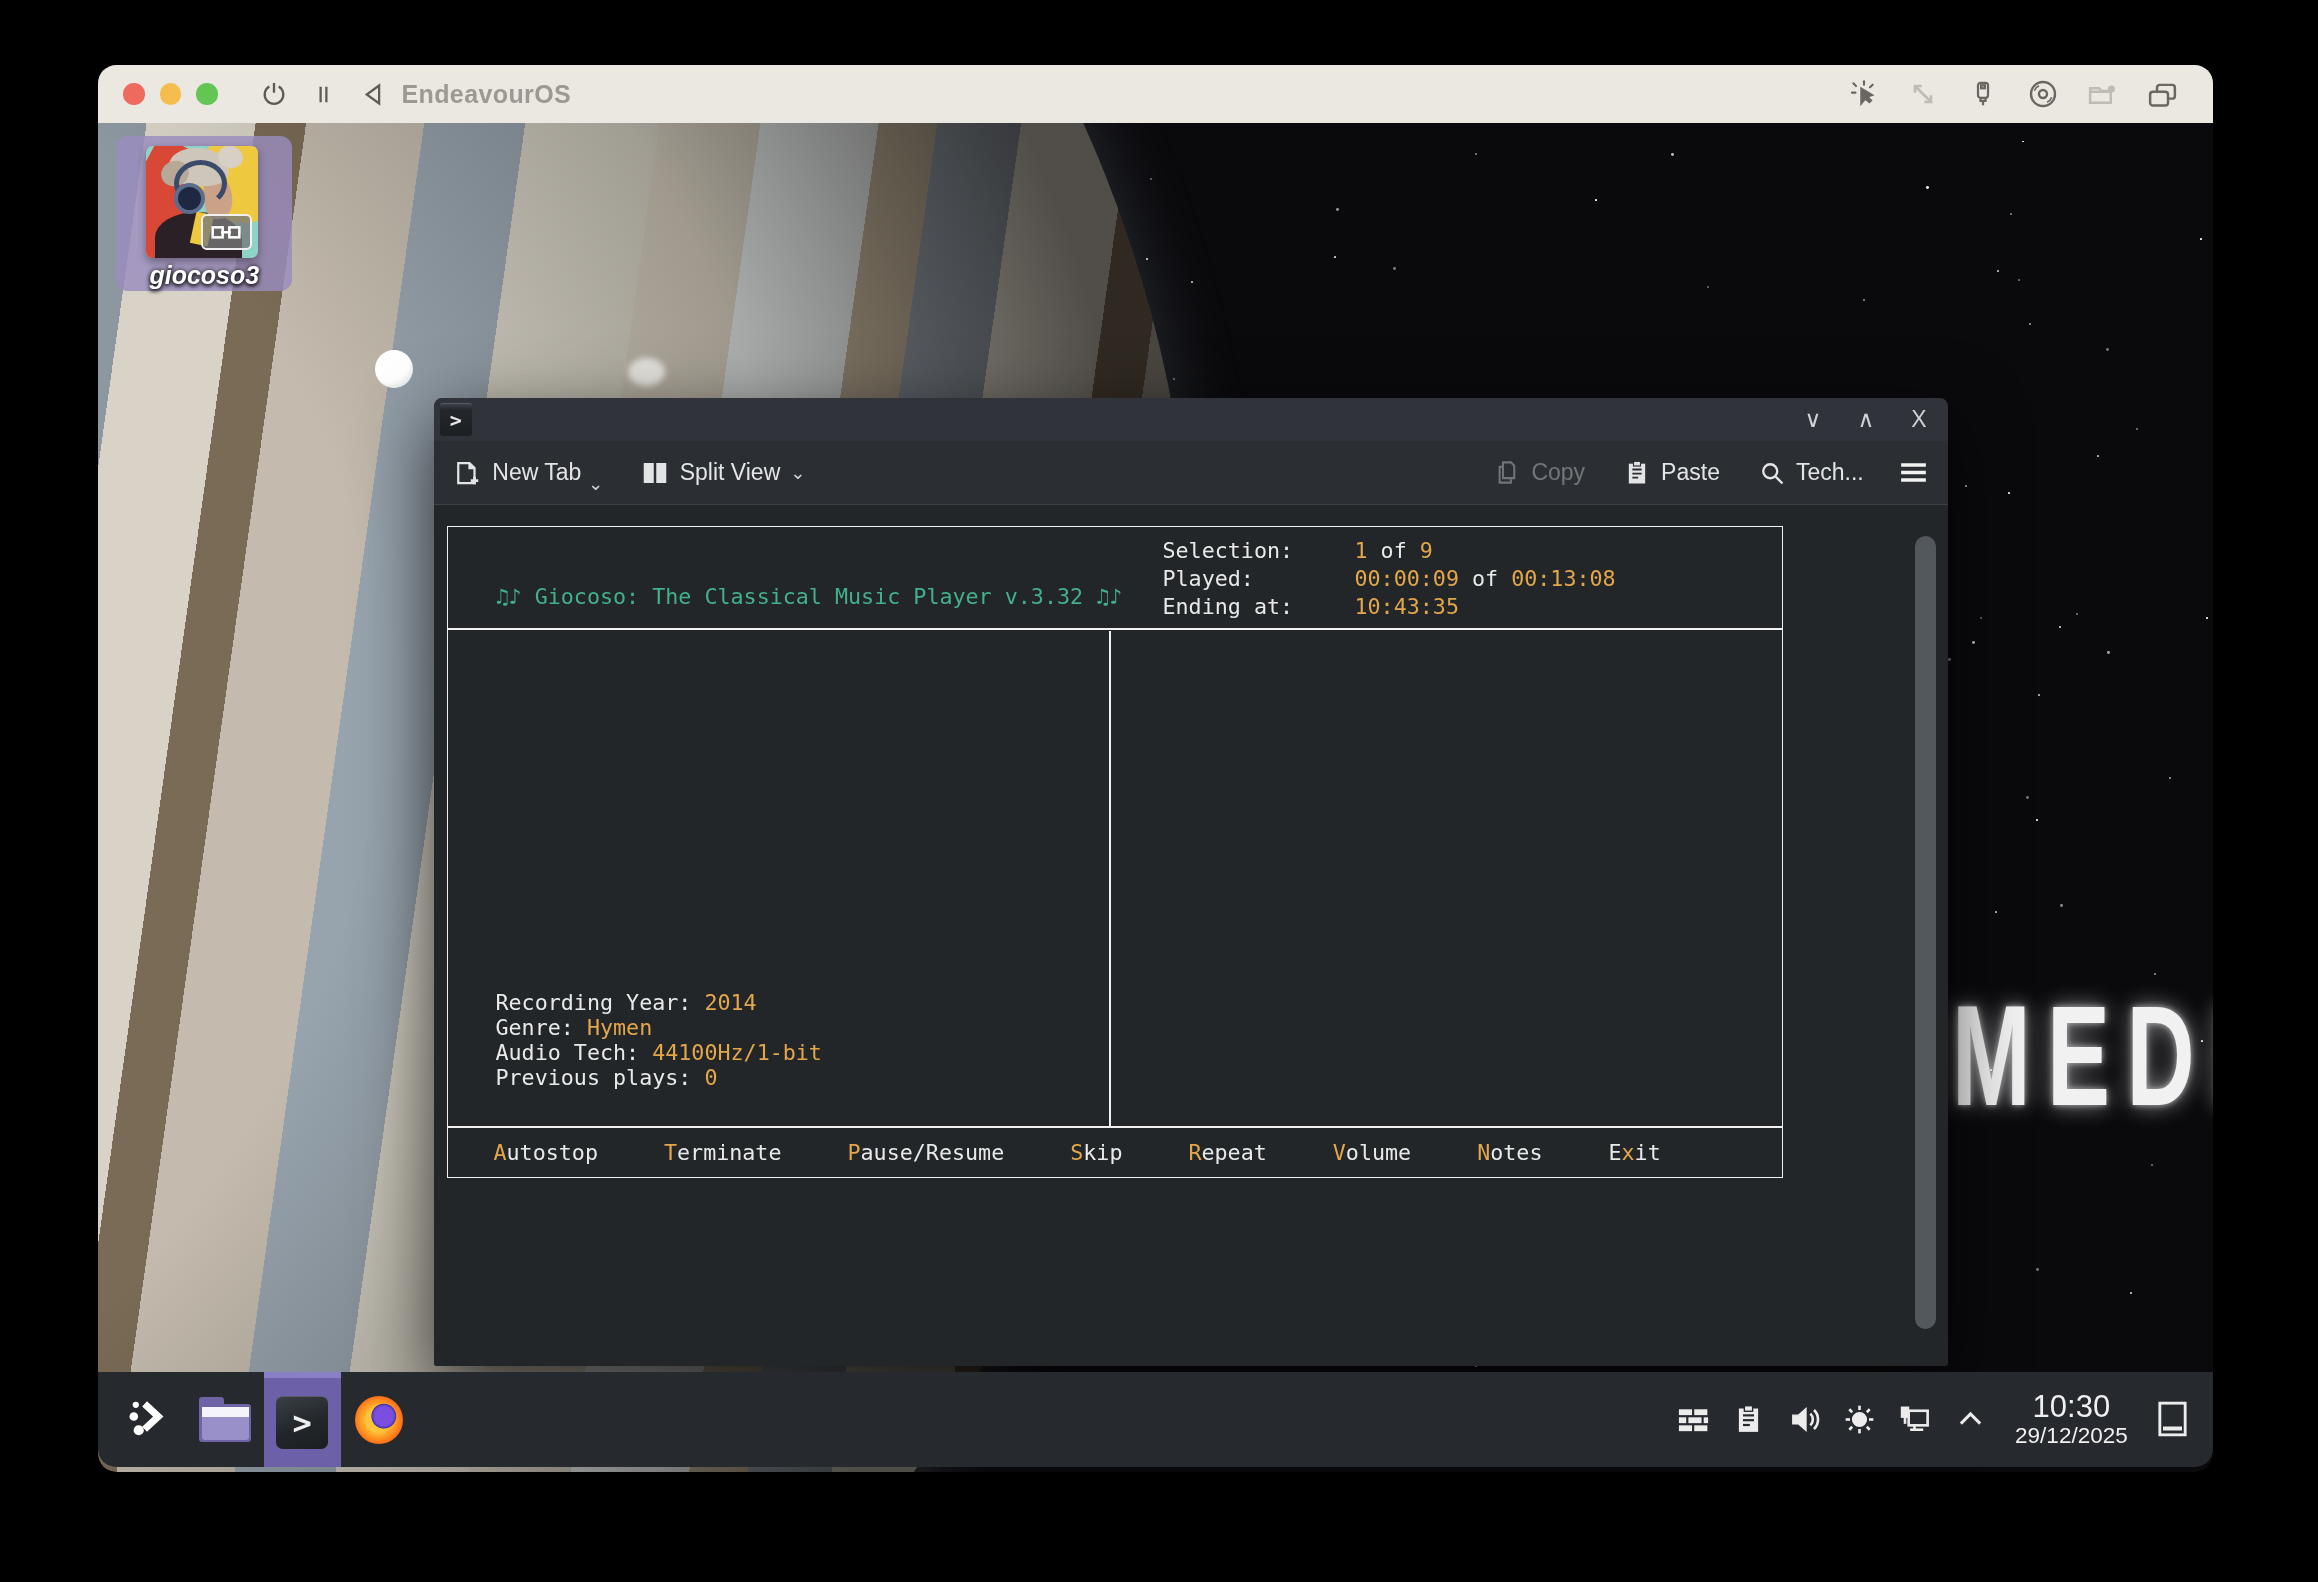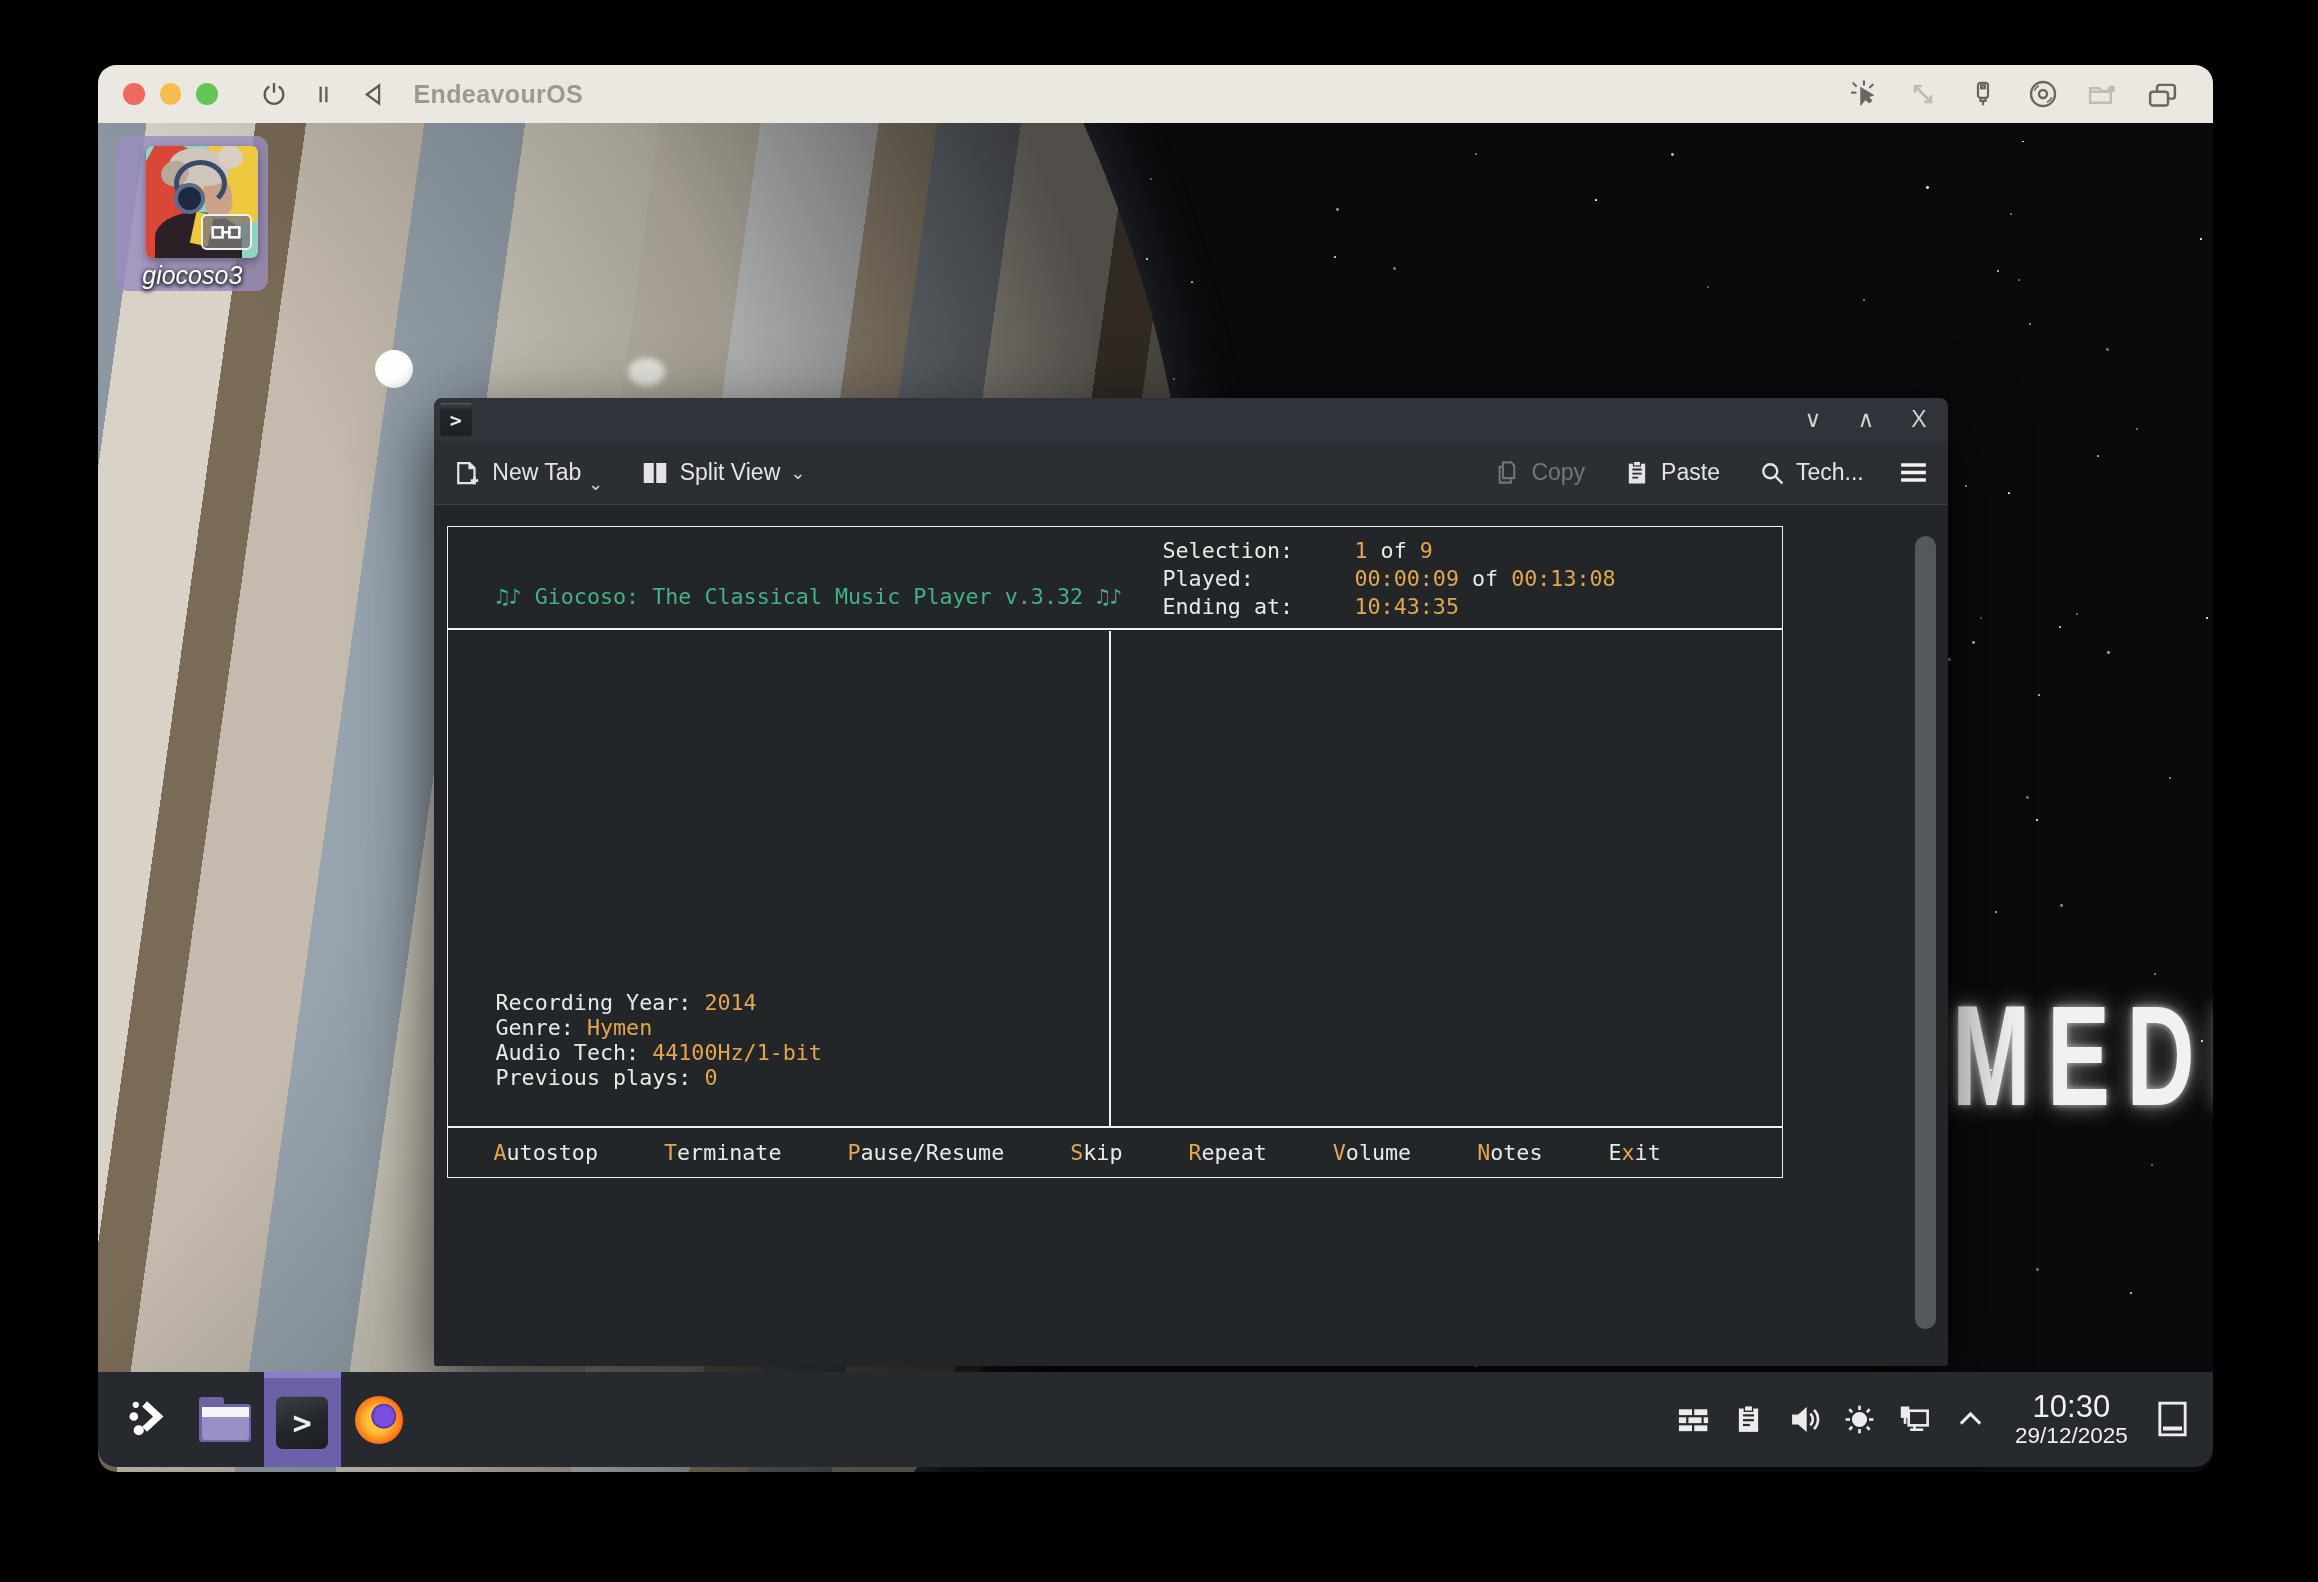--- a/index.html
+++ b/index.html
@@ -10,21 +10,21 @@
   
   #host-window{left:98px;top:65px;width:2115px;height:1407px;border-radius:18.3px;
     overflow:hidden;box-shadow:0 33px 100px rgba(0,0,0,.8);}
   #host-titlebar{left:0;top:0;width:100%;height:58px;background:#ebe8e2;
     border-bottom:0.8px solid #d6d2cb;display:flex;align-items:center;}
   .tl{width:21.7px;height:21.7px;border-radius:50%;margin-left:0;}
   #tl-close{background:#ee6a5f;margin-left:25px;}
   #tl-min{background:#f5bd4e;margin-left:15px;}
   #tl-zoom{background:#62c554;margin-left:15px;}
   .host-ico{display:flex;align-items:center;justify-content:center;width:38px;height:38px;}
-  #host-title{font-size:25px;font-weight:bold;color:#9d9992;margin-left:21px;letter-spacing:0.4px;}
+  #host-title{font-size:25px;font-weight:bold;color:#9d9992;margin-left:9px;letter-spacing:0.4px;}
   #host-right{margin-left:auto;display:flex;align-items:center;gap:21.7px;margin-right:32px;}
 
   
   #screen{left:0;top:58px;width:2115px;height:1349px;background:#0a0a0d;overflow:hidden;
     border-radius:0 0 18.3px 18.3px;}
   #stars{left:0;top:0;width:100%;height:100%;z-index:0;}
   .star{position:absolute;background:#fff;border-radius:50%;}
 
   #planet{left:-2565px;top:-841px;width:3681px;height:3015px;border-radius:50%;
     transform:rotate(-15deg);z-index:1;
@@ -36,22 +36,22 @@
         #c4bbae 516px 633px, #97a3ad 633px 733px, #d2cec2 733px 866px);
     box-shadow:0 0 75px rgba(190,200,215,.18);}
   .storm{position:absolute;border-radius:50%;z-index:2;}
   #moon-io{left:277px;top:227px;width:38px;height:38px;border-radius:50%;z-index:2;
     background:radial-gradient(circle at 38% 32%, #ffffff 0 55%, #cfd3d6 100%);}
   #wallpaper-title{left:1854px;top:851px;z-index:1;color:#f1f1f1;font-weight:bold;
     font-size:143px;letter-spacing:25px;transform:scaleX(.66);transform-origin:left center;
     text-shadow:0 0 28px rgba(255,255,255,.55),0 0 8.3px rgba(255,255,255,.6);white-space:nowrap;}
 
   
-  #shortcut{left:18.3px;top:13.3px;width:152px;height:155px;border-radius:11.7px;
-    background:rgba(154,140,190,.82);z-index:3;}
+  #shortcut{left:18.3px;top:13.3px;width:176px;height:155px;border-radius:11.7px;
+    background:rgba(154,140,190,.82);z-index:3;font-weight:bold;}
   #shortcut-art{position:absolute;left:30px;top:10px;width:112px;height:112px;border-radius:6.7px;
     overflow:hidden;background:#8fd3c7;box-shadow:0 3.3px 8.3px rgba(0,0,0,.35);}
   .art-layer{position:absolute;}
   #shortcut-label{position:absolute;left:0;top:125px;width:100%;text-align:center;
     color:#fff;font-style:italic;font-size:25px;text-shadow:0 1.7px 4.2px #000,0 0 5px rgba(0,0,0,.8);}
   #link-badge{position:absolute;right:6.7px;bottom:8.3px;width:47px;height:32px;border-radius:5.8px;
     background:rgba(120,120,120,.78);border:2.5px solid #f0f0f0;display:flex;align-items:center;justify-content:center;}
 
   
   #konsole{left:336px;top:275px;width:1514px;height:968px;z-index:4;border-radius:8.3px 8.3px 3.3px 3.3px;

